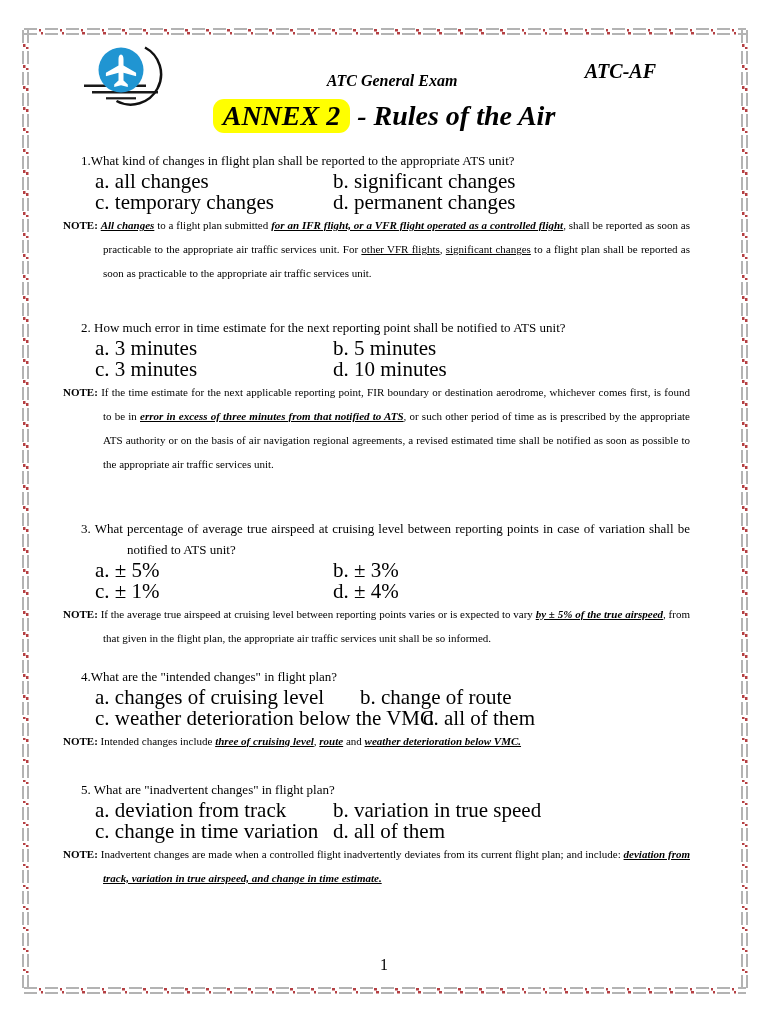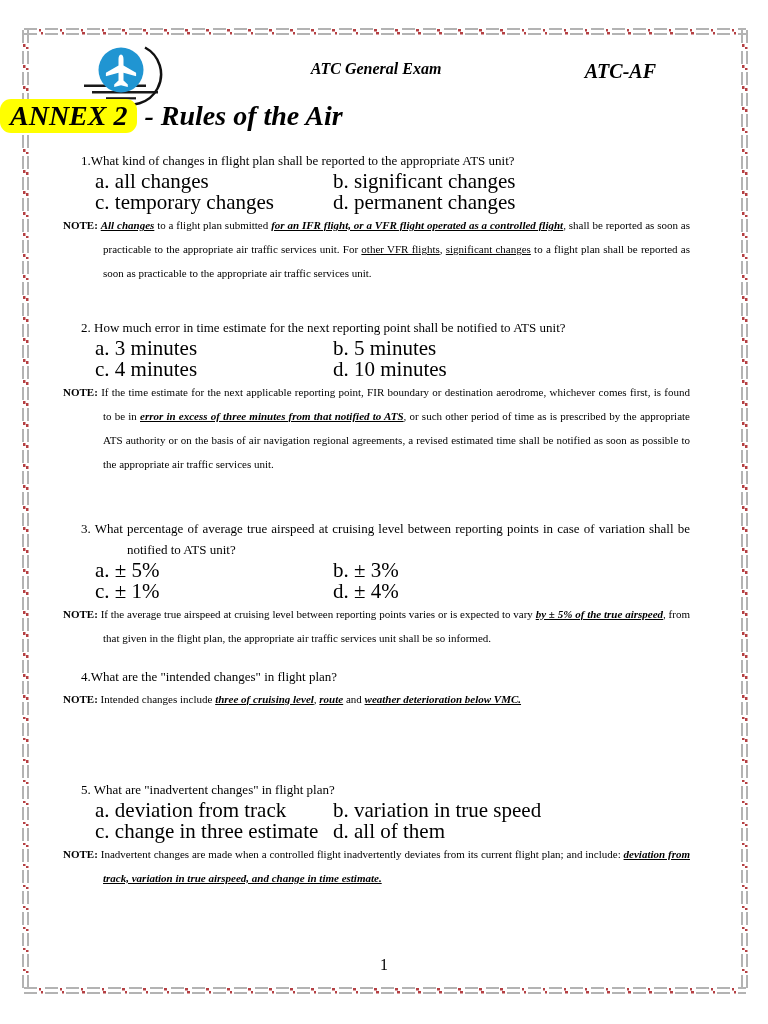--- a/index.html
+++ b/index.html
@@ -31,29 +31,29 @@
     background-repeat:no-repeat;
   }
   .b-top{left:24px;right:22px;top:28px;}
   .b-bottom{left:24px;right:22px;top:987px;}
   .b-left{left:22px;top:30px;height:960px;}
   .b-right{right:20px;top:30px;height:960px;}
 
   
   .logo{position:absolute;left:84px;top:44px;}
   .hdr-center{
-    position:absolute;left:0;top:60px;width:752px;text-align:center;
-    font-size:16px;font-weight:700;font-style:italic;
+    position:absolute;left:0;top:72px;width:752px;text-align:center;
+    font-size:16px;font-weight:700;font-style:italic;padding-left:16px;
   }
   .hdr-right{
     position:absolute;right:112px;top:60px;
     font-size:20px;font-weight:700;font-style:italic;
   }
   .title{
-    position:absolute;left:0;top:97px;width:768px;
+    position:absolute;left:0;top:97px;width:768px;text-align:center;
     font-size:28px;font-weight:700;font-style:italic;line-height:37px;
   }
   .title .hl{background:#ffff00;border-radius:11px;padding:1px 10px 2px 10px;}
 
   
   .content{position:absolute;left:63px;top:0;width:627px;}
   .question{position:absolute;left:0;width:627px;}
   .question:nth-of-type(1){top:150px;}
   .question:nth-of-type(2){top:317px;}
   .question:nth-of-type(3){top:518px;}
@@ -112,44 +112,48 @@
         <div class="opt-row"><span class="opt c1">a. all changes</span><span class="opt">b. significant changes</span></div>
         <div class="opt-row"><span class="opt c1">c. temporary changes</span><span class="opt">d. permanent changes</span></div>
       </div>
       <p class="note"><b class="nlabel">NOTE:</b><span><span> </span><span class="s-biu">All changes</span><span> to a flight plan submitted </span><span class="s-biu">for an IFR flight, or a VFR flight operated as a controlled flight</span><span>, shall be reported as soon as practicable to the appropriate air traffic services unit. For </span><span class="s-u">other VFR flights</span><span>, </span><span class="s-u">significant changes</span><span> to a flight plan shall be reported as soon as practicable to the appropriate air traffic services unit.</span></span></p>
     </div>
 
     <div class="question">
       <p class="q-text">2. How much error in time estimate for the next reporting point shall be notified to ATS unit?</p>
       <div class="options">
         <div class="opt-row"><span class="opt c1">a. 3 minutes</span><span class="opt">b. 5 minutes</span></div>
-        <div class="opt-row"><span class="opt c1">c. 4 minutes</span><span class="opt">d. 10 minutes</span></div>
+        <div class="opt-row"><span class="opt c1">c. 3 minutes</span><span class="opt">d. 10 minutes</span></div>
       </div>
       <p class="note"><b class="nlabel">NOTE:</b><span><span> If the time estimate for the next applicable reporting point, FIR boundary or destination aerodrome, whichever comes first, is found to be in </span><span class="s-biu">error in excess of three minutes from that notified to ATS</span><span>, or such other period of time as is prescribed by the appropriate ATS authority or on the basis of air navigation regional agreements, a revised estimated time shall be notified as soon as possible to the appropriate air traffic services unit.</span></span></p>
     </div>
 
     <div class="question">
       <p class="q-text">3. What percentage of average true airspeed at cruising level between reporting points in case of variation shall be notified to ATS unit?</p>
       <div class="options">
         <div class="opt-row"><span class="opt c1">a. ± 5%</span><span class="opt">b. ± 3%</span></div>
         <div class="opt-row"><span class="opt c1">c. ± 1%</span><span class="opt">d. ± 4%</span></div>
       </div>
       <p class="note"><b class="nlabel">NOTE:</b><span><span> If the average true airspeed at cruising level between reporting points varies or is expected to vary </span><span class="s-biu">by ± 5% of the true airspeed</span><span>, from that given in the flight plan, the appropriate air traffic services unit shall be so informed.</span></span></p>
     </div>
 
     <div class="question">
       <p class="q-text">4.What are the "intended changes" in flight plan?</p>
+      <div class="options">
+        <div class="opt-row q4r1"><span class="opt c1">a. changes of cruising level</span><span class="opt">b. change of route</span></div>
+        <div class="opt-row q4r2"><span class="opt c1">c. weather deterioration below the VMC</span><span class="opt">d. all of them</span></div>
+      </div>
       <p class="note"><b class="nlabel">NOTE:</b><span><span> Intended changes include </span><span class="s-biu">three of cruising level</span><span>, </span><span class="s-biu">route</span><span> and </span><span class="s-biu">weather deterioration below VMC.</span></span></p>
     </div>
 
     <div class="question">
       <p class="q-text">5. What are "inadvertent changes" in flight plan?</p>
       <div class="options">
         <div class="opt-row"><span class="opt c1">a. deviation from track</span><span class="opt">b. variation in true speed</span></div>
-        <div class="opt-row"><span class="opt c1">c. change in three estimate</span><span class="opt">d. all of them</span></div>
+        <div class="opt-row"><span class="opt c1">c. change in time variation</span><span class="opt">d. all of them</span></div>
       </div>
       <p class="note"><b class="nlabel">NOTE:</b><span><span> Inadvertent changes are made when a controlled flight inadvertently deviates from its current flight plan; and include: </span><span class="s-biu">deviation from track, variation in true airspeed, and change in time estimate.</span></span></p>
     </div>
 
   </div>
 
   <div class="pageno">1</div>
 
 </div>
 

